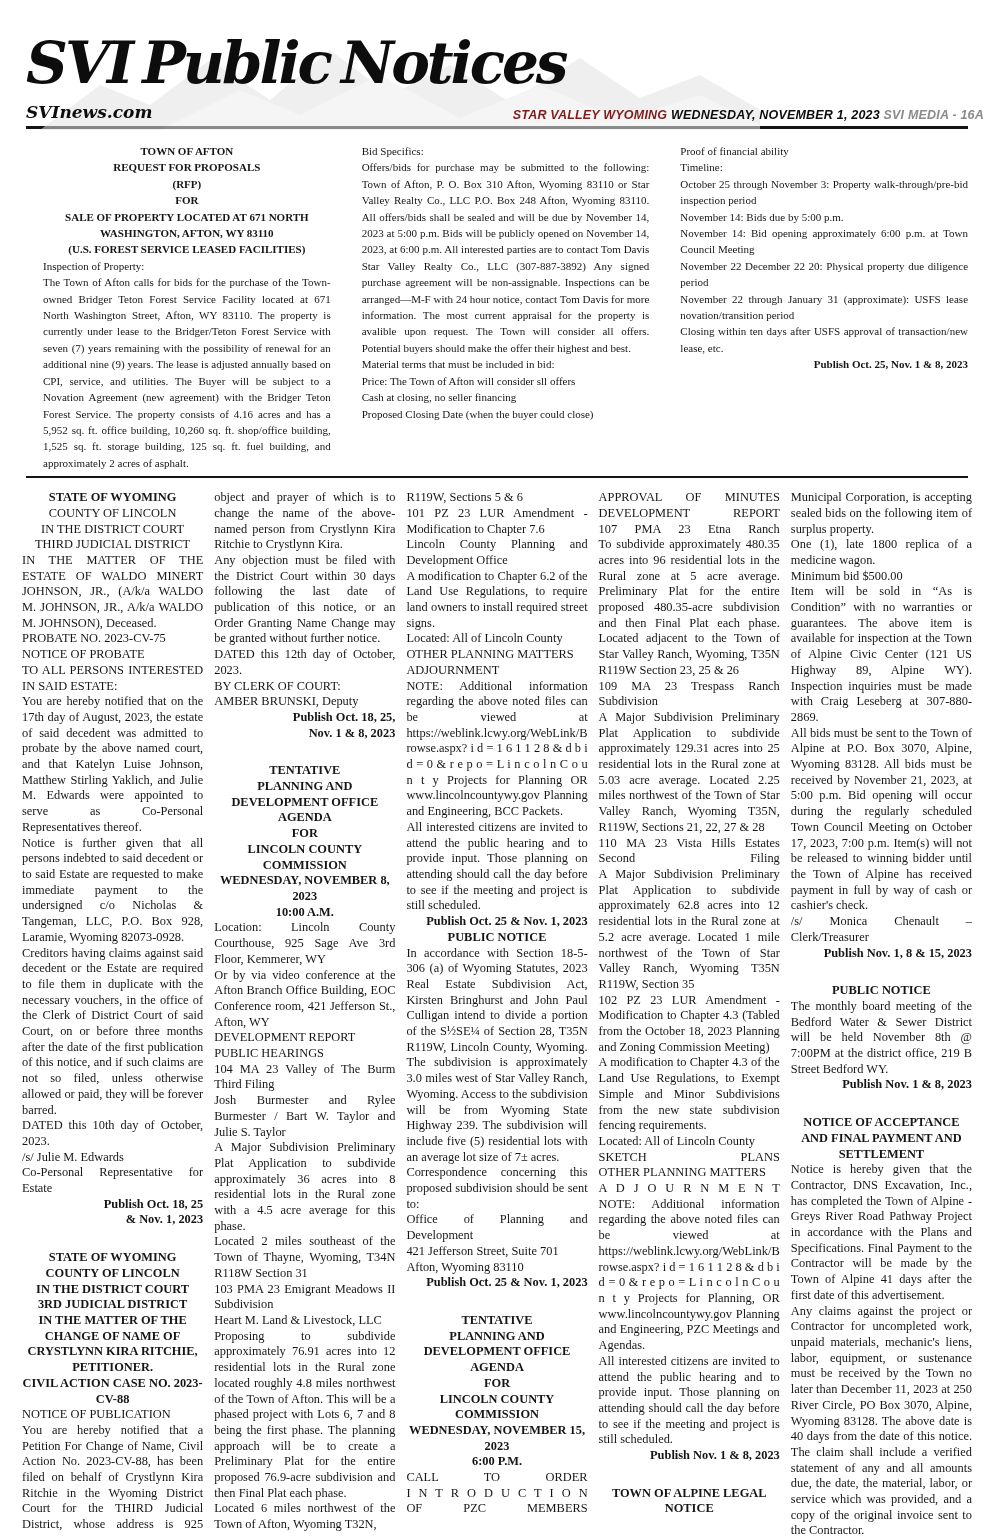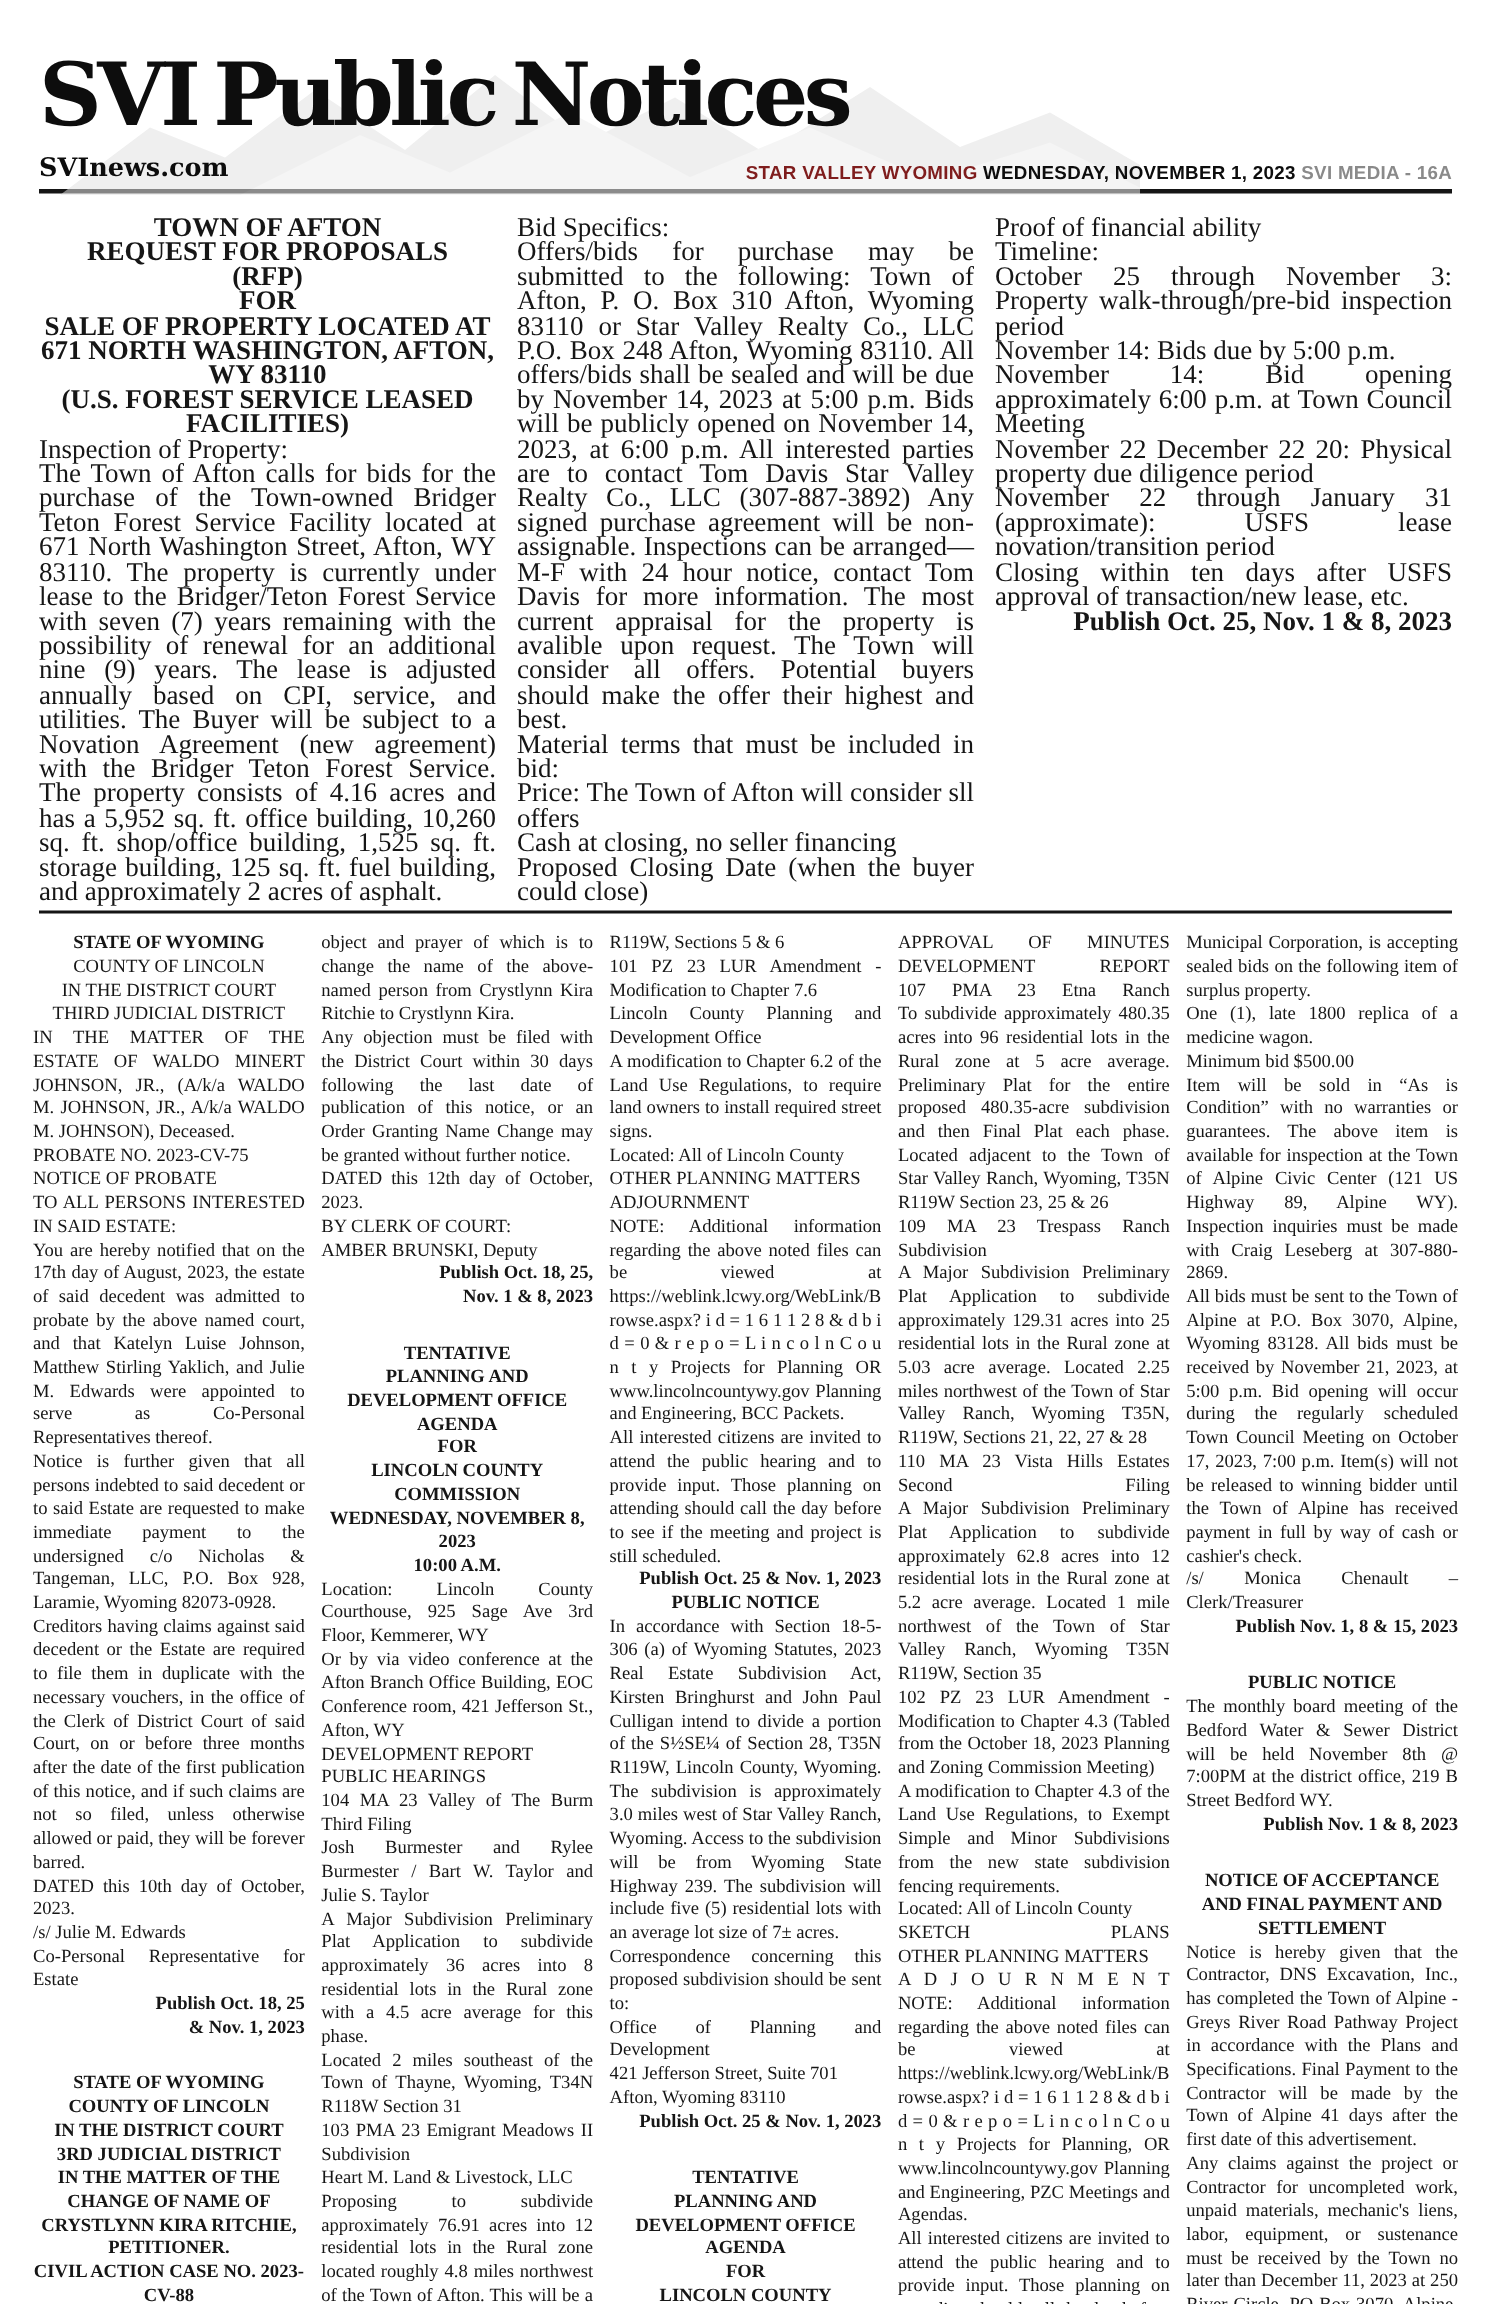--- a/index.html
+++ b/index.html
@@ -1,33 +1,33 @@
 <!DOCTYPE html>
 <html><head>
 <meta charset="utf-8">
 <style>
   html,body{margin:0;padding:0;background:#fff;}
   .page{position:relative;width:994px;height:1536px;background:#fff;overflow:hidden;
         font-family:"Liberation Serif",serif;color:#161616;}
   
-  .masthead{position:relative;padding:34px 26px 0 26px;}
+  .masthead{position:relative;padding:34px 10px 0 26px;font-style:italic;}
   .mountains{position:absolute;left:40px;top:30px;opacity:.55;}
   .masthead-title{position:relative;font-family:"DejaVu Serif",serif;font-weight:bold;
         font-size:58px;letter-spacing:-3px;line-height:1;word-spacing:-6px;color:#0d0d0d;}
   .mast-row{position:relative;display:flex;justify-content:space-between;align-items:flex-end;
         margin-top:10px;padding-bottom:4px;gap:20px;}
   .site{font-family:"DejaVu Serif",serif;font-weight:bold;font-size:17px;color:#0d0d0d;}
   .dateline{font-family:"Liberation Sans",sans-serif;font-size:12.5px;letter-spacing:.2px;color:#8a8a8a;}
   .dateline .loc{color:#7f1d1d;font-weight:bold;}
   .dateline .date{color:#0d0d0d;font-weight:bold;}
   .dateline .edition{color:#8a8a8a;font-weight:bold;}
   .header-rule{border-top:3px solid #151515;margin:0 26px;}
   
   .top-section{display:flex;gap:14px;padding:14px 26px 0 26px;}
-  .top-section .col{flex:1 1 0;font-size:18px;line-height:16.4px;}
+  .top-section .col{flex:1 1 0;font-size:11px;line-height:16.4px;margin-left:17px;}
   .top-rule{border-top:2.5px solid #151515;margin:5px 26px 0 26px;}
   .bottom-section{display:flex;gap:11px;padding:12px 22px 0 22px;}
   .bottom-section .col{flex:1 1 0;font-size:12.4px;line-height:15.7px;min-width:0;}
   
   .b-heading{font-weight:bold;text-align:center;white-space:pre-line;}
   .b-headreg{text-align:center;white-space:pre-line;}
   .b-body{text-align:justify;overflow-wrap:anywhere;}
   .b-bodyf{text-align:justify;text-align-last:justify;overflow-wrap:anywhere;}
   .b-publish{font-weight:bold;text-align:right;white-space:pre-line;}
   .b-gap{height:22px;}

